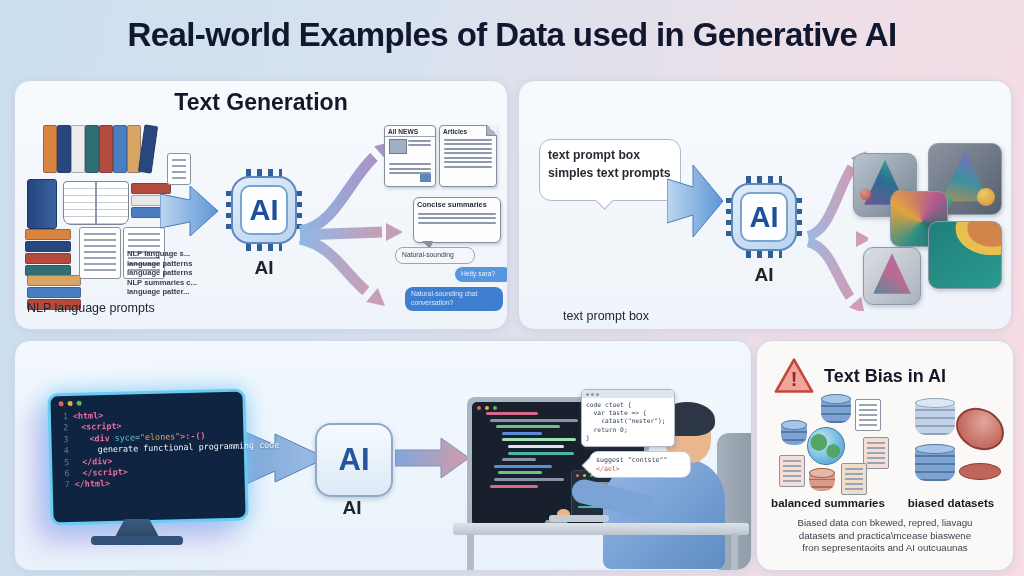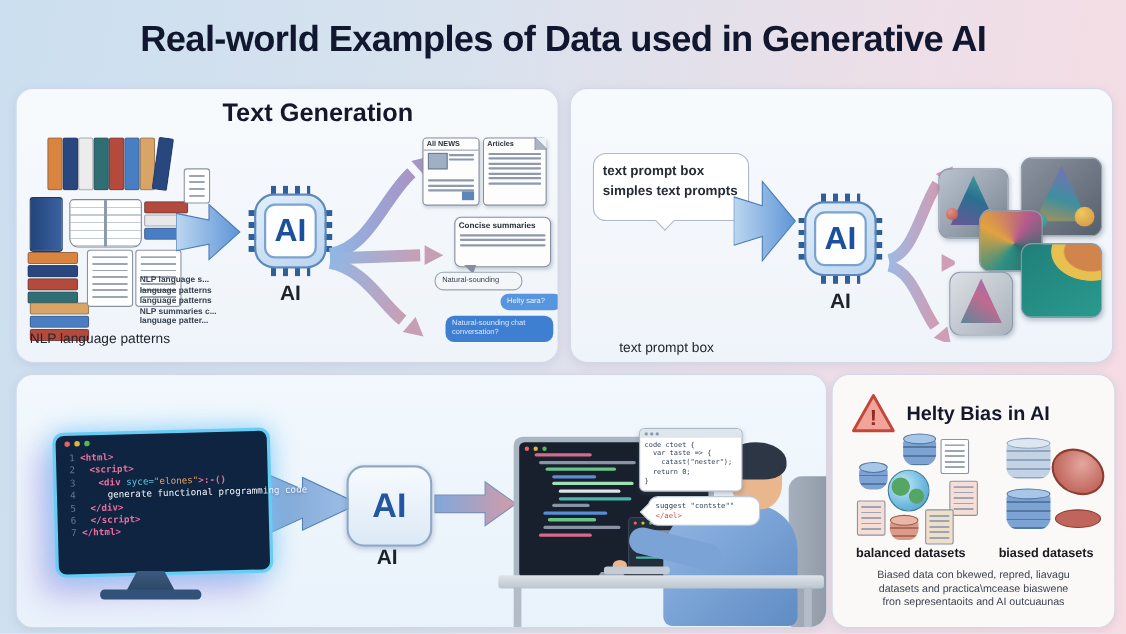--- a/index.html
+++ b/index.html
@@ -8,21 +8,21 @@
     background:linear-gradient(100deg,#cbdff0 0%,#d9e2ee 40%,#ecdfe8 72%,#f7dce4 100%);}
   .page-title{position:absolute; left:0; top:16px; width:100%; text-align:center;
     font-size:33px; font-weight:800; letter-spacing:-0.6px; color:#10172e;}
   .panel{position:absolute; border:1.5px solid #d3d9e4; border-radius:16px;
     background:linear-gradient(180deg,#f7fafd,#eff4fa); box-shadow:0 2px 8px rgba(90,110,150,.12); overflow:hidden;}
   .p-textgen{left:14px; top:80px; width:492px; height:248px;}
   .p-imagegen{left:518px; top:80px; width:492px; height:248px;}
   .p-codegen{left:14px; top:340px; width:736px; height:229px; background:linear-gradient(180deg,#f2f8fd,#e9f2fb);}
   .p-databias{left:756px; top:340px; width:256px; height:229px; background:#faf9f7;}
   .panel h2{position:absolute; left:0; top:8px; width:100%; margin:0; text-align:center;
-    font-size:23px; font-weight:800; color:#15182b;padding-left:28px;}
+    font-size:23px; font-weight:800; color:#15182b;}
 
   
   .cap{position:absolute; font-size:12.5px; color:#23272f; text-align:center;}
   .chip{position:absolute; width:76px; height:82px;}
   .pins{position:absolute; background:repeating-linear-gradient(90deg,#2f5e99 0 5px,transparent 5px 11px);}
   .pins-t{top:0; left:20px; right:20px; height:8px;}
   .pins-b{bottom:0; left:20px; right:20px; height:8px;}
   .pins-l{left:0; top:22px; bottom:22px; width:7px; background:repeating-linear-gradient(180deg,#2f5e99 0 5px,transparent 5px 11px);}
   .pins-r{right:0; top:22px; bottom:22px; width:7px; background:repeating-linear-gradient(180deg,#2f5e99 0 5px,transparent 5px 11px);}
   .chip-body{position:absolute; left:5px; right:5px; top:7px; bottom:7px;
@@ -219,21 +219,21 @@
       <div class="doc" style="left:142px; top:30px; width:22px; height:30px;"></div>
     </div>
 
     <div class="nlp-list">
         <div>NLP language s...</div>
         <div>language patterns</div>
         <div>language patterns</div>
         <div>NLP summaries c...</div>
         <div>language patter...</div>
       </div>
-    <div class="cap caption-nlp">NLP language patterns</div>
+    <div class="cap caption-nlp">NLP language prompts</div>
 
     <svg class="bigarrow" style="left:145px; top:95px;" width="60" height="70" viewBox="0 0 60 70">
       <defs>
           <linearGradient id="ga1" x1="0" y1="0" x2="1" y2="0">
         <stop offset="0" stop-color="#bcd6f0"></stop>
             <stop offset="1" stop-color="#5e95d6"></stop>
           </linearGradient>
         </defs>
       <polygon points="0,18 30,24 30,10 58,35 30,60 30,46 0,52" fill="url(#ga1)" stroke="#4a7cb8" stroke-width="1"></polygon>
     </svg>
@@ -478,40 +478,40 @@
       <div class="str">&lt;/ael&gt;</div>
     </div>
   </div>
 
   <div class="panel p-databias">
     <div class="bias-head">
       <svg width="42" height="38" viewBox="0 0 48 44">
         <path d="M24 3 L45 40 H3 Z" fill="#f2a49a" stroke="#c2473a" stroke-width="3" stroke-linejoin="round"></path>
         <text x="24" y="34" text-anchor="middle" font-size="23" font-weight="800" fill="#8e2b20">!</text>
       </svg>
-      <div class="bias-title">Helty Bias in AI</div>
+      <div class="bias-title">Text Bias in AI</div>
     </div>
 
     <div class="ill" style="left:22px; top:54px; width:110px; height:100px;">
       <div class="cyl cyl-blue" style="left:42px; top:4px; width:30px; height:24px;"></div>
       <div class="cyl cyl-blue" style="left:2px; top:30px; width:26px; height:20px;"></div>
       <div class="mini-doc" style="left:76px; top:4px;"></div>
       <div class="mini-doc tint-pink" style="left:84px; top:42px;"></div>
       <div class="mini-doc tint-pink" style="left:0px; top:60px;"></div>
       <div class="mini-doc tint-tan" style="left:62px; top:68px;"></div>
       <div class="cyl cyl-red" style="left:30px; top:78px; width:26px; height:18px;"></div>
       <div class="globe" style="left:28px; top:32px;"></div>
     </div>
 
     <div class="ill" style="left:152px; top:58px; width:94px; height:100px;">
       <div class="cyl cyl-steel" style="left:6px; top:4px; width:40px; height:32px;"></div>
       <div class="cyl cyl-blue" style="left:6px; top:50px; width:40px; height:32px;"></div>
       <div class="disk-tilt" style="left:46px; top:10px;"></div>
       <div class="disk-flat" style="left:50px; top:64px;"></div>
     </div>
 
-    <div class="bias-cap" style="left:10px; top:156px; width:122px;">balanced datasets</div>
+    <div class="bias-cap" style="left:10px; top:156px; width:122px;">balanced summaries</div>
     <div class="bias-cap" style="left:140px; top:156px; width:108px;">biased datasets</div>
     <div class="bias-body">Biased data con bkewed, repred, liavagu
 datasets and practica\mcease biaswene
 fron sepresentaoits and AI outcuaunas</div>
   </div>
 </div>
 
 </body></html>

